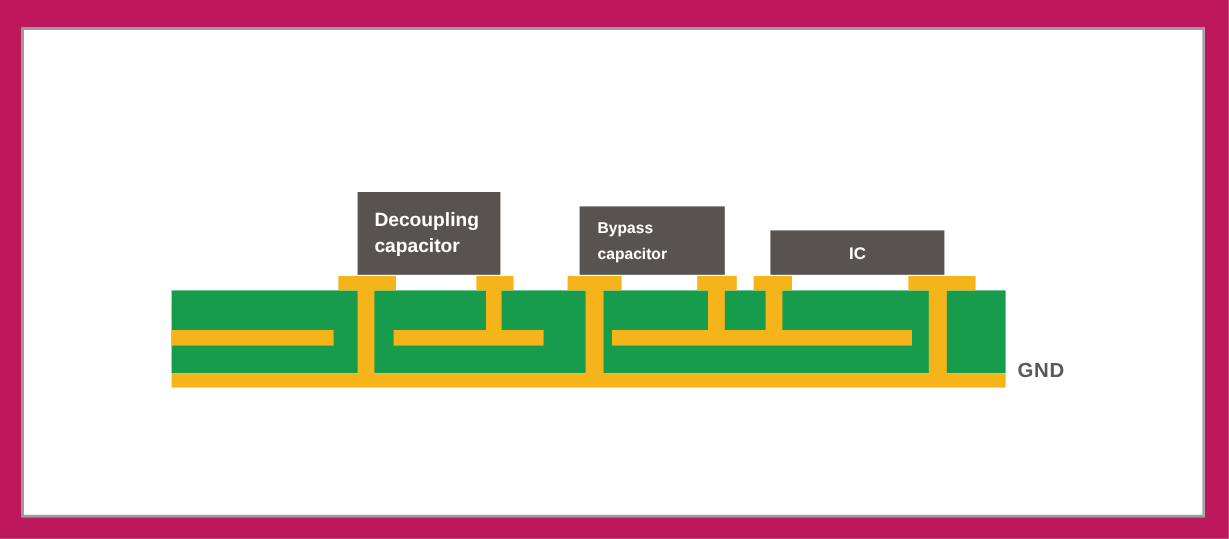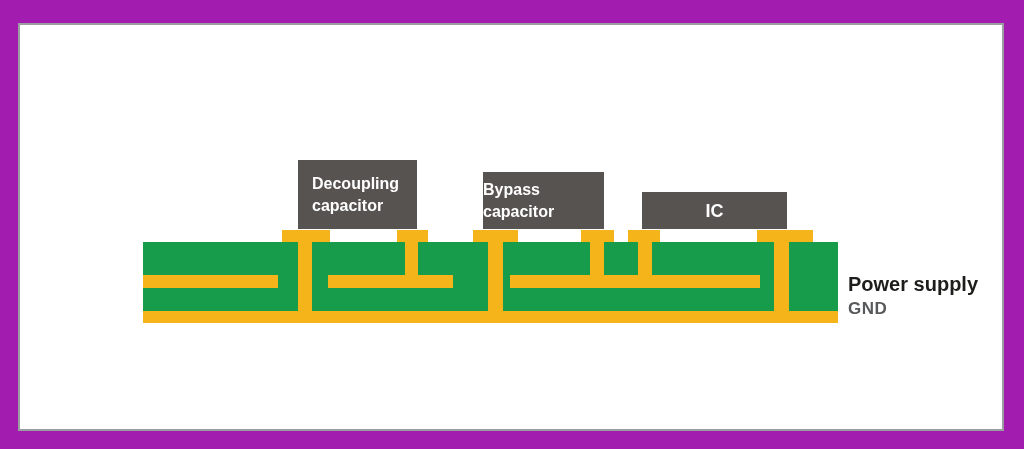--- a/index.html
+++ b/index.html
@@ -4,21 +4,21 @@
 <style>
   html, body { margin: 0; padding: 0; }
   body {
     font-family: "Liberation Sans", sans-serif;
     background: #f7f8f8;
   }
   .page {
     position: relative;
     width: 1024px;
     height: 449px;
-    background: #a21caf;
+    background: #be185d;
     overflow: hidden;
   }
   .frame {
     position: absolute;
     left: 18px; top: 23px;
     width: 982px; height: 404px;
     background: #ffffff;
     border: 2px solid #9b9ea0;
   }
   
@@ -63,27 +63,27 @@
     justify-content: center;
   }
   .component .line { display: block; }
   .decoupling {
     left:278px; top:135px; width:119px; height:69px;
     padding-left:14px; box-sizing:border-box;
     font-size:16px; line-height:22px;
   }
   .bypass {
     left:463px; top:147px; width:121px; height:57px;
-    box-sizing:border-box;
-    font-size:16px; line-height:22px;
+    padding-left:15px; box-sizing:border-box;
+    font-size:13px; line-height:22px;
   }
   .ic {
     left:622px; top:167px; width:145px; height:37px;
     align-items:center;
-    font-size:18px; line-height:16px;
+    font-size:14px; line-height:16px;
   }
 
   
   .annotation { position: absolute; white-space: nowrap; }
   .power-supply-label {
     left:828px; top:248px;
     font-size:20px; font-weight:bold; color:#1d1d1b;
   }
   .gnd-label {
     left:828px; top:274px;
@@ -124,17 +124,16 @@
       <span class="line">capacitor</span>
     </div>
     <div class="component bypass">
       <span class="line">Bypass</span>
       <span class="line">capacitor</span>
     </div>
     <div class="component ic">
       <span class="line">IC</span>
     </div>
 
-    <div class="annotation power-supply-label">Power supply</div>
     <div class="annotation gnd-label">GND</div>
 
   </div>
 </div>
 
 </body></html>

